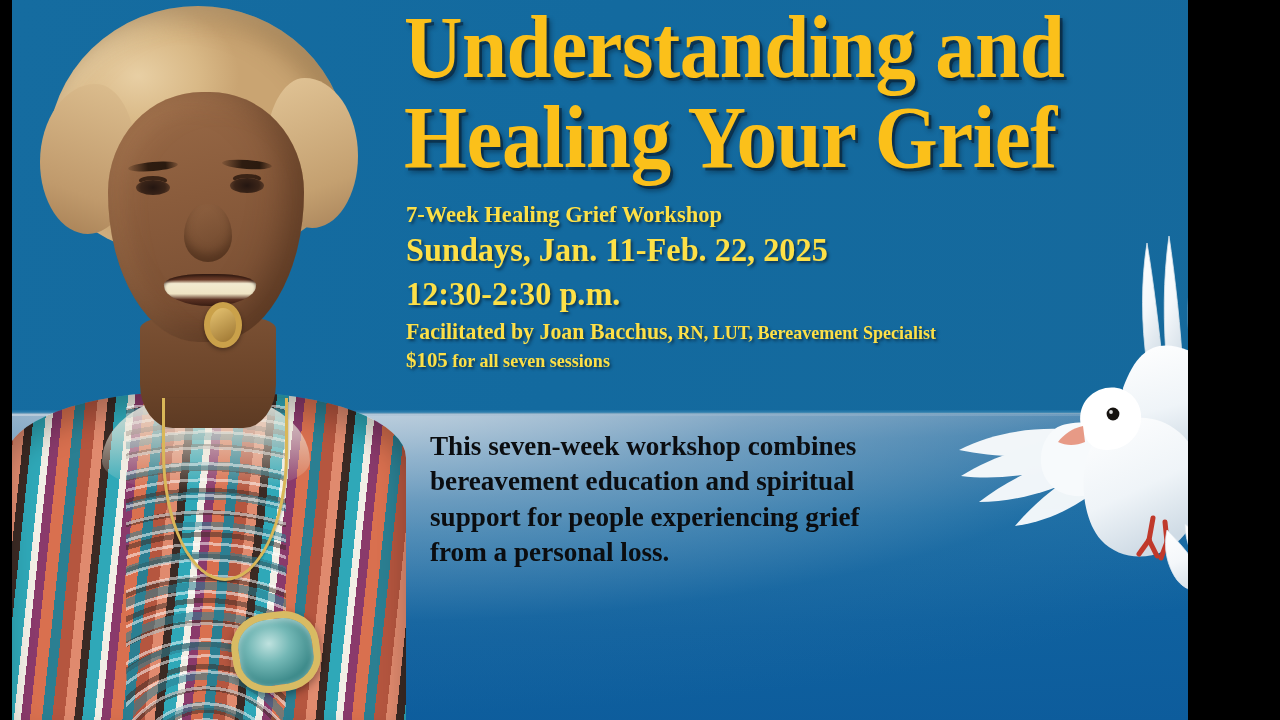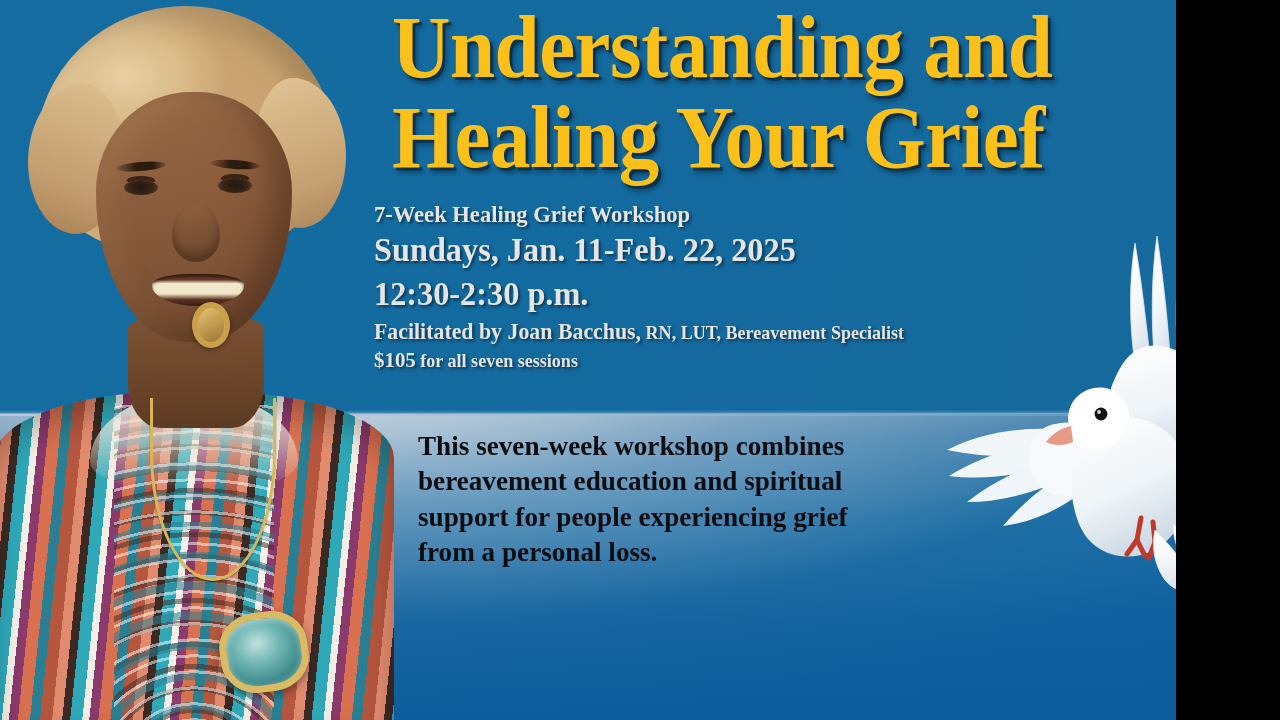--- a/index.html
+++ b/index.html
@@ -8,20 +8,21 @@
     background: #000;
   }
   #flyer {
     position: relative;
     width: 1176px;
     height: 720px;
     overflow: hidden;
     font-family: "Liberation Sans", sans-serif;
     background: #136a9f;
     user-select: none;
+    margin-left: 12px;
   }
 
   
   .bg-top {
     position: absolute;
     left: 0; top: 0;
     width: 1280px; height: 413px;
     background: linear-gradient(100deg, #156ca0 0%, #136a9f 45%, #16699c 100%);
   }
   .bg-bottom {
@@ -63,24 +64,24 @@
     white-space: nowrap;
     text-shadow:
       3px 3px 0 rgba(10,28,45,0.55),
       4px 5px 5px rgba(5,20,35,0.45);
   }
   .title-line.l2 { margin-top: 6px; }
 
   
   .details {
     position: absolute;
-    left: 374px;
+    left: 394px;
     top: 200px;
     width: 700px;
-    color: #e5e5e5;
+    color: #fde047;
   }
   .d-line { white-space: nowrap; text-shadow: 2px 2px 3px rgba(6,26,44,0.65); }
 
   .d-kicker {
     font-family: "Liberation Serif", serif;
     font-weight: 700;
     font-size: 24px;
     line-height: 1.18;
     transform: scaleX(0.94);
     transform-origin: left center;

